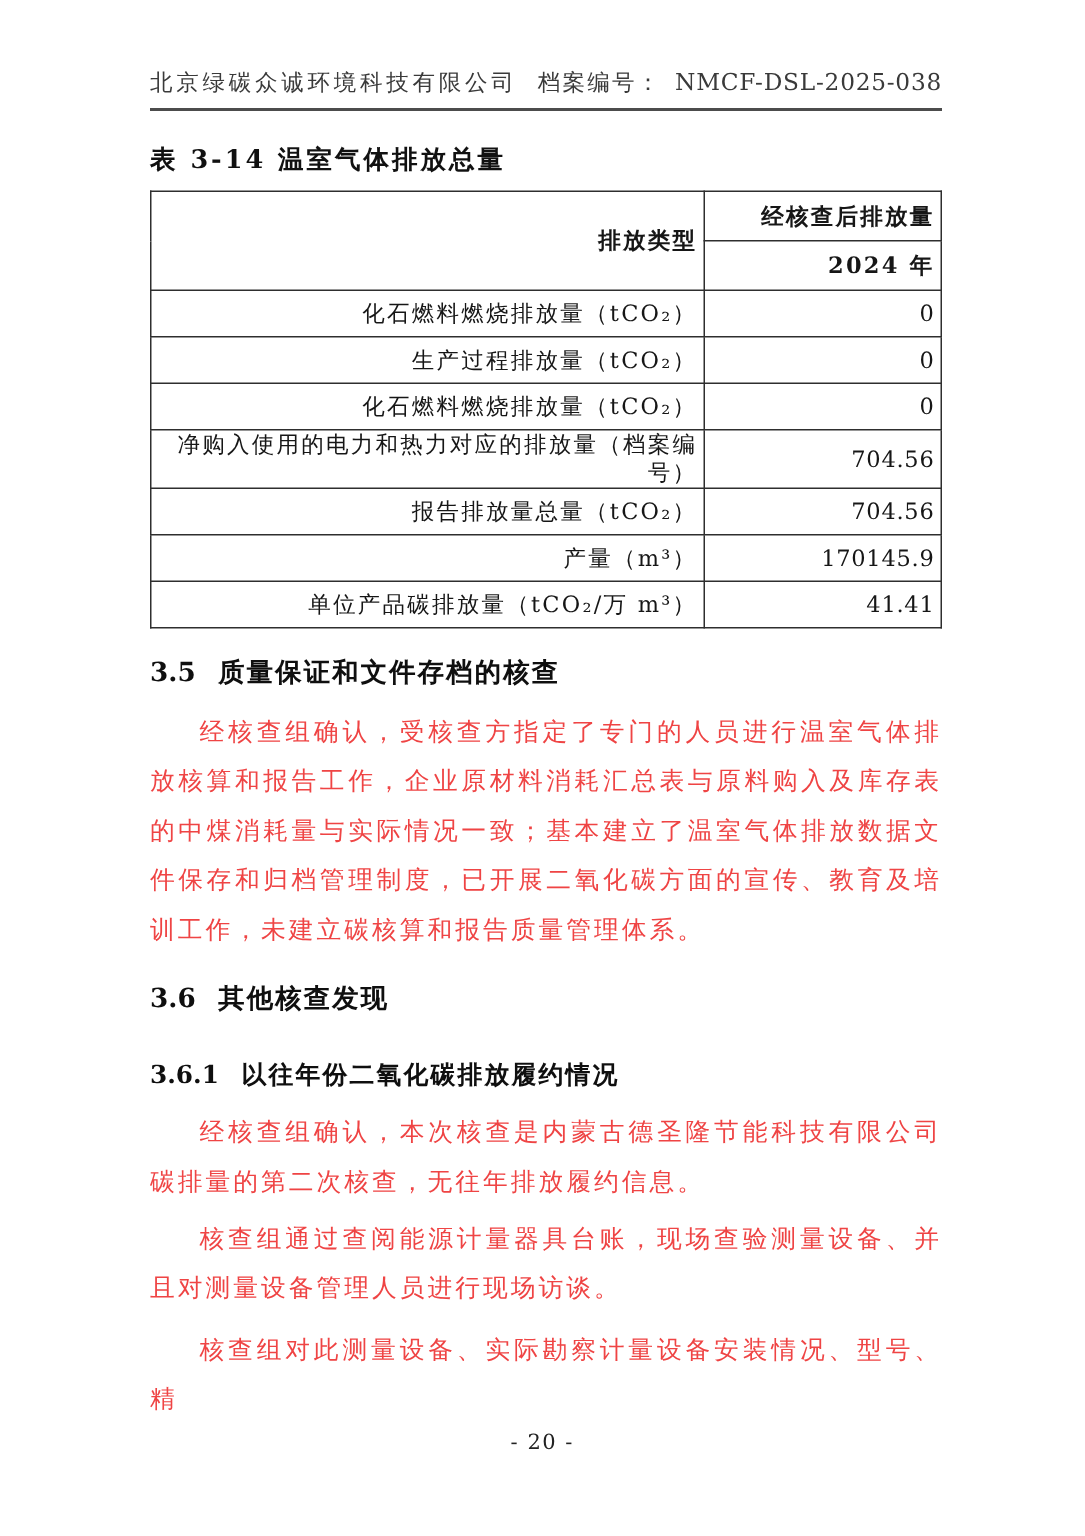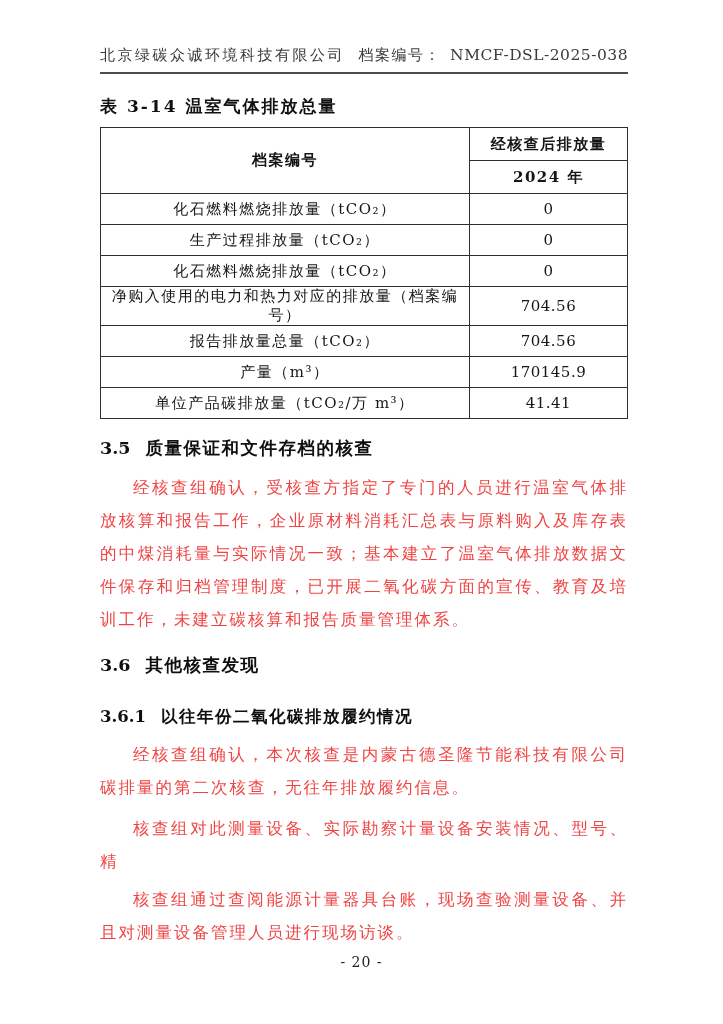--- a/index.html
+++ b/index.html
@@ -32,21 +32,21 @@
     margin:21px 0 9px 0;
     color:#111;
   }
   table.em-table {
     width:100%; border-collapse:collapse; table-layout:fixed;
   }
   .em-table col.c1 { width:70%; }
   .em-table col.c2 { width:30%; }
   .em-table th, .em-table td {
     border:1.5px solid #2e2e2e;
-    text-align:center; vertical-align:middle;
+    text-align:right; vertical-align:middle;
     padding:0 4px;
     font-size:15px; letter-spacing:1.5px;
     color:#161616;
   }
   .em-table th { font-weight:bold; height:32px; }
   .em-table td.lbl { height:30px; }
   .em-table td.val { letter-spacing:0.5px; font-size:15px; }
 
   
   .h-major {
@@ -85,21 +85,21 @@
 
   <div class="table-title">表 3-14 温室气体排放总量</div>
 
   <table class="em-table">
     <colgroup>
         <col class="c1">
         <col class="c2">
       </colgroup>
     <tbody>
       <tr>
-        <th rowspan="2">档案编号</th>
+        <th rowspan="2">排放类型</th>
         <th>经核查后排放量</th>
       </tr>
       <tr>
         <th>2024 年</th>
       </tr>
       <tr>
         <td class="lbl">化石燃料燃烧排放量（tCO₂）</td>
         <td class="val">0</td>
       </tr>
       <tr>
@@ -136,18 +136,18 @@
 
   <div class="h-major">
     <span class="h-num">3.6</span><span>其他核查发现</span>
   </div>
 
   <div class="h-minor">
     <span class="h-num">3.6.1</span><span>以往年份二氧化碳排放履约情况</span>
   </div>
   <p class="para">经核查组确认，本次核查是内蒙古德圣隆节能科技有限公司碳排量的第二次核查，无往年排放履约信息。</p>
 
+  <p class="para">核查组通过查阅能源计量器具台账，现场查验测量设备、并且对测量设备管理人员进行现场访谈。</p>
   <p class="para fill-last">核查组对此测量设备、实际勘察计量设备安装情况、型号、精</p>
-  <p class="para">核查组通过查阅能源计量器具台账，现场查验测量设备、并且对测量设备管理人员进行现场访谈。</p>
 
   <div class="page-footer">- 20 -</div>
 
 </div>
 
 </body></html>

